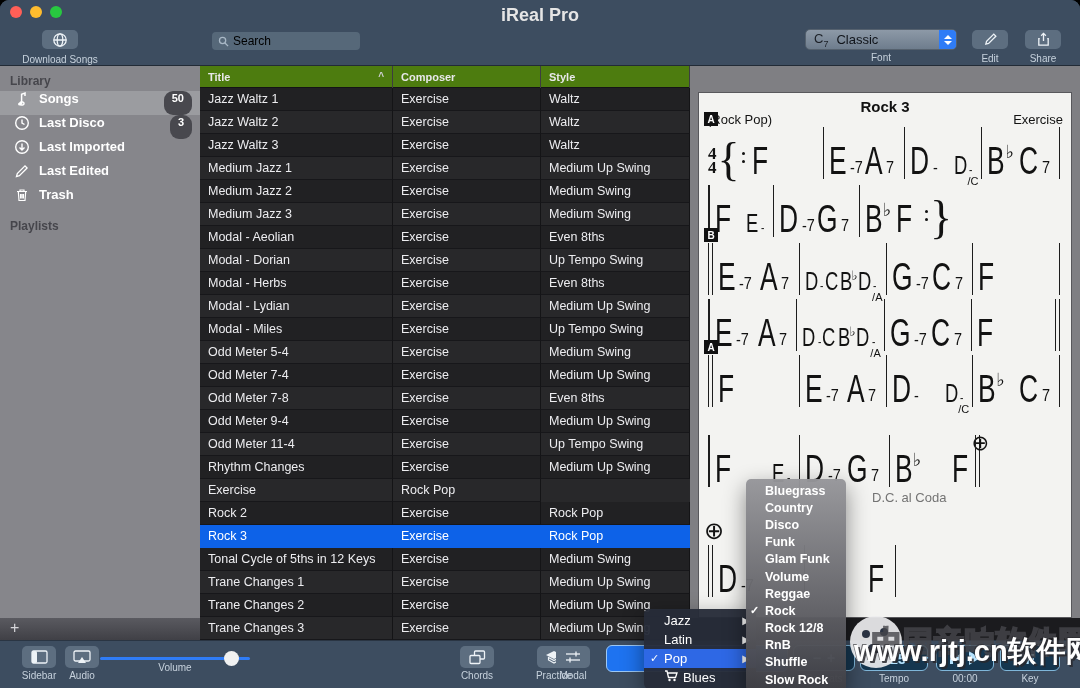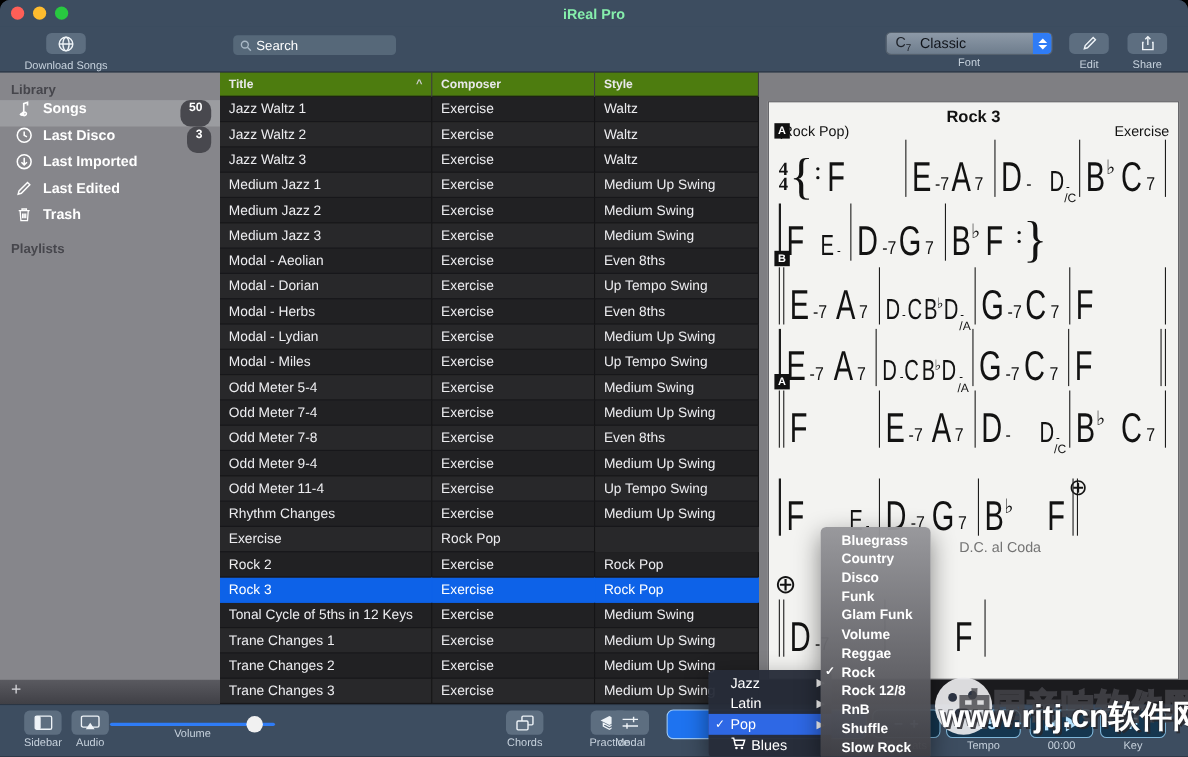--- a/index.html
+++ b/index.html
@@ -3,30 +3,30 @@
 <meta charset="utf-8">
 <style>
   *{margin:0;padding:0;box-sizing:border-box}
   html,body{background:#000;font-family:"Liberation Sans",sans-serif;-webkit-font-smoothing:antialiased}
   .window{position:relative;width:1080px;height:688px;background:#3d4d60;border-radius:9px 9px 0 0;overflow:hidden}
 
   
   .titlebar{position:relative;height:24px;background:#3d4d60}
   .tl{position:absolute;top:6px;width:12px;height:12px;border-radius:50%}
   .tl.r{left:10px;background:#ff5f57}.tl.y{left:30px;background:#febc2e}.tl.g{left:50px;background:#28c840}
-  .win-title{position:absolute;left:0;right:0;top:5px;text-align:center;font-size:13px;font-weight:bold;color:#86efac}
+  .win-title{position:absolute;left:0;right:0;top:5px;text-align:center;font-size:18px;font-weight:bold;color:#e5e5e5}
 
   
   .toolbar{position:relative;height:42px;background:#3d4d60;border-bottom:1px solid #222b36}
   .tb-group{position:absolute;text-align:center}
   .tb-btn{display:inline-flex;align-items:center;justify-content:center;width:36px;height:19px;border:none;border-radius:5px;background:#5d6e80;cursor:pointer}
   .tb-label{font-size:10px;color:#c7d2dd;margin-top:2px;white-space:nowrap}
   .grp-download{left:20px;top:6px;width:80px}
   .search{position:absolute;left:212px;top:8px;width:148px;height:18px;background:#566879;border-radius:4px;display:flex;align-items:center;padding:0 6px;gap:4px}
-  .search .ph{font-size:12px;color:#ffffff}
+  .search .ph{font-size:12px;color:#000000}
   .grp-font{left:805px;top:5px;width:152px}
   .font-pill{display:flex;align-items:center;height:21px;background:linear-gradient(#8d99a7,#6e7d8d);border-radius:5px;border:1px solid #55616e;overflow:hidden}
   .font-pill .cglyph{font-size:13px;color:#1c2027;margin-left:8px;font-weight:500}
   .font-pill .cglyph sub{font-size:9px}
   .font-pill .fval{flex:1;text-align:left;margin-left:8px;font-size:13px;color:#10141a}
   .stepper{width:17px;height:21px;background:#2f7cf6;display:flex;flex-direction:column;align-items:center;justify-content:center;gap:2px}
   .stepper i{width:0;height:0;border-left:4px solid transparent;border-right:4px solid transparent}
   .stepper .up{border-bottom:4px solid #fff}.stepper .dn{border-top:4px solid #fff}
   .grp-edit{left:970px;top:6px;width:40px}.grp-share{left:1022px;top:6px;width:42px}
   svg.ic{display:block}

